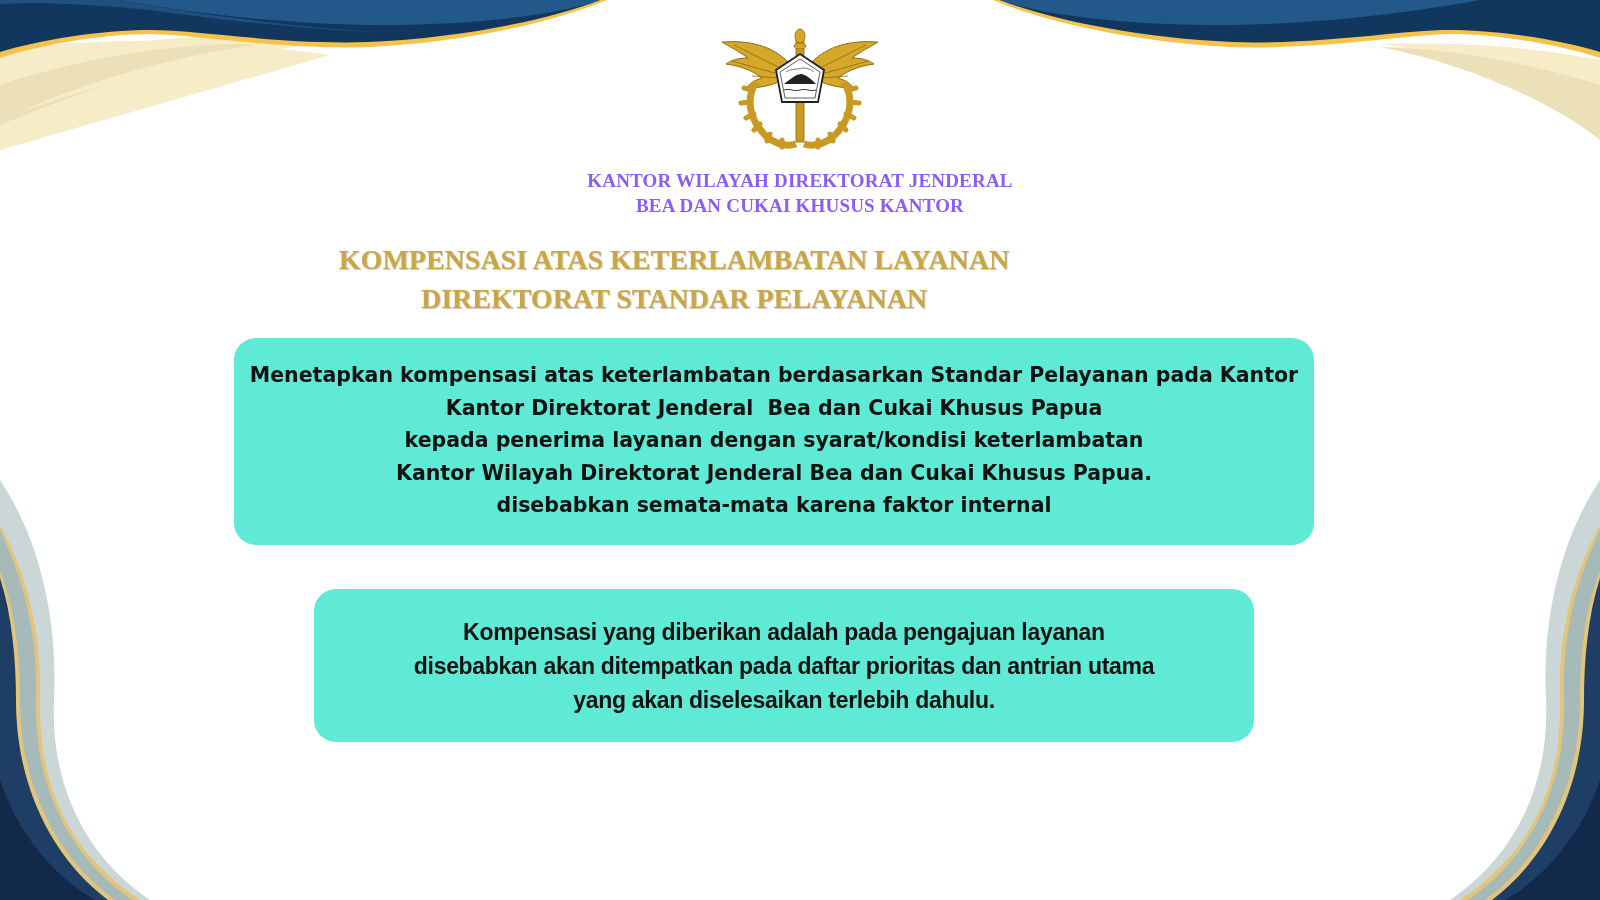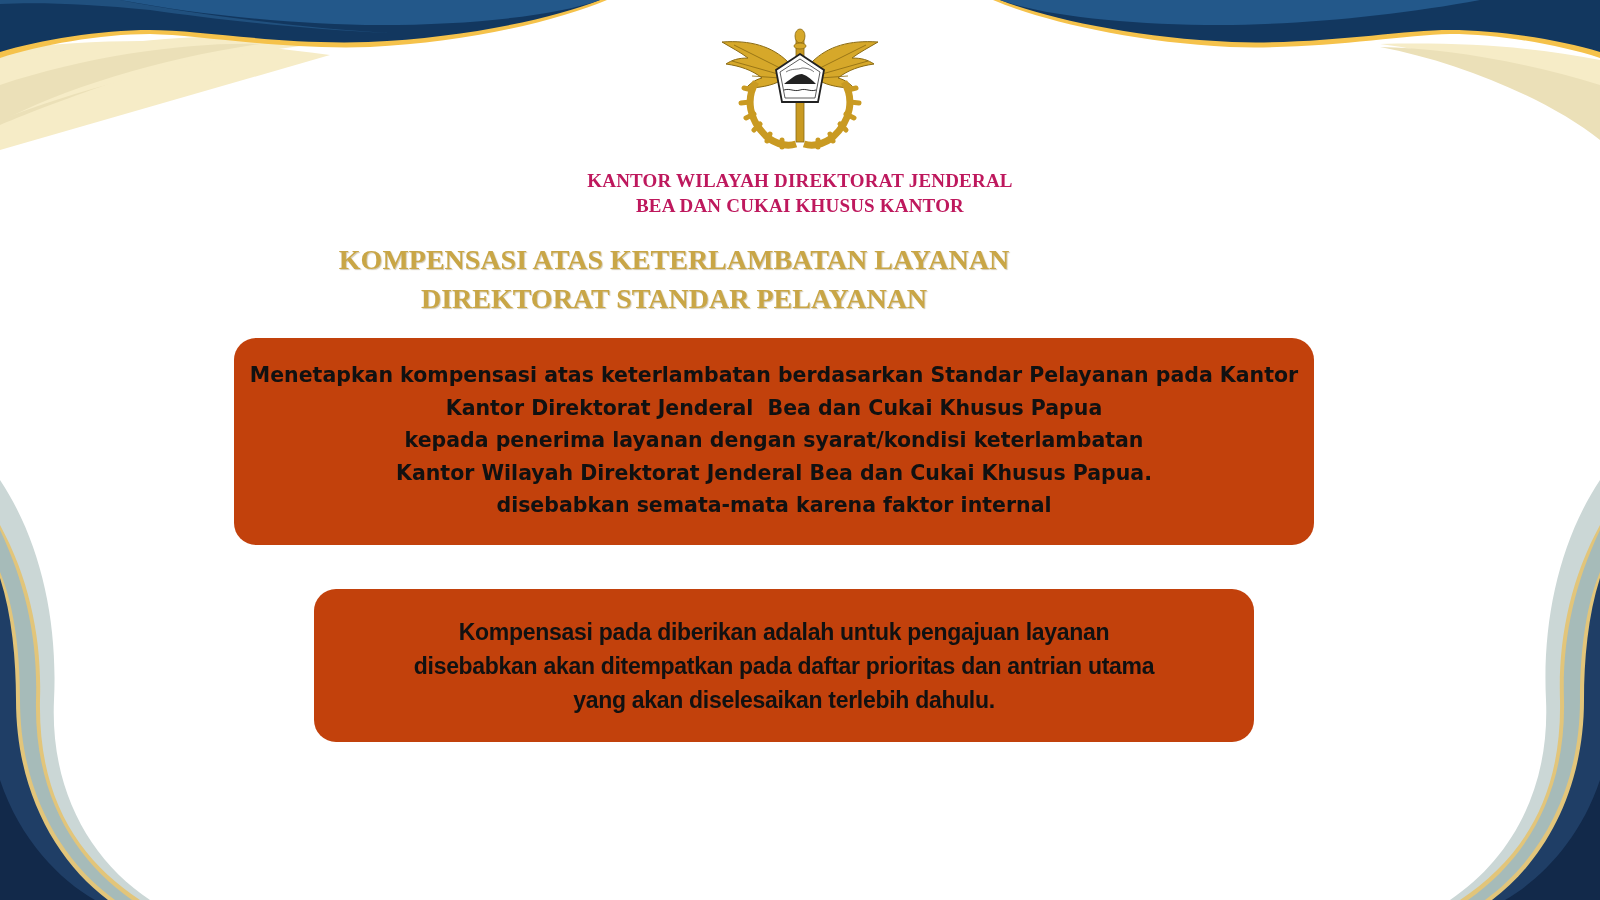--- a/index.html
+++ b/index.html
@@ -35,40 +35,40 @@
     .org-title {
       position: absolute;
       left: 0;
       top: 168px;
       width: 1600px;
       text-align: center;
       font-family: "Liberation Serif", "DejaVu Serif", serif;
       font-weight: bold;
       font-size: 19px;
       line-height: 25px;
-      color: #be185d;
+      color: #8b5cf6;
       letter-spacing: 0.2px;
     }
     .main-title {
       position: absolute;
       left: 0;
       top: 240px;
       width: 1348px;
       text-align: center;
       font-family: "Liberation Serif", "DejaVu Serif", serif;
       font-weight: bold;
       font-size: 28px;
       line-height: 39px;
       color: #c9a646;
       text-shadow: 1px 1px 1px rgba(120, 95, 30, 0.35);
       transform: scaleX(1.0);
     }
     .info-box {
       position: absolute;
-      background: #c2410c;
+      background: #5eead4;
       border-radius: 22px;
       font-family: "DejaVu Sans", "Liberation Sans", sans-serif;
       font-weight: bold;
       color: #111111;
       text-align: center;
       box-sizing: border-box;
     }
     .box-1 {
       left: 234px;
       top: 338px;
@@ -174,18 +174,18 @@
 
   <div class="info-box box-1">
     <span class="line">Menetapkan kompensasi atas keterlambatan berdasarkan Standar Pelayanan pada Kantor</span>
     <span class="line">Kantor Direktorat Jenderal  Bea dan Cukai Khusus Papua</span>
     <span class="line">kepada penerima layanan dengan syarat/kondisi keterlambatan</span>
     <span class="line">Kantor Wilayah Direktorat Jenderal Bea dan Cukai Khusus Papua.</span>
     <span class="line">disebabkan semata-mata karena faktor internal</span>
   </div>
 
   <div class="info-box box-2">
-    <span class="line">Kompensasi pada diberikan adalah untuk pengajuan layanan</span>
+    <span class="line">Kompensasi yang diberikan adalah pada pengajuan layanan</span>
     <span class="line">disebabkan akan ditempatkan pada daftar prioritas dan antrian utama</span>
     <span class="line">yang akan diselesaikan terlebih dahulu.</span>
   </div>
 
 </div>
 
 </body></html>

